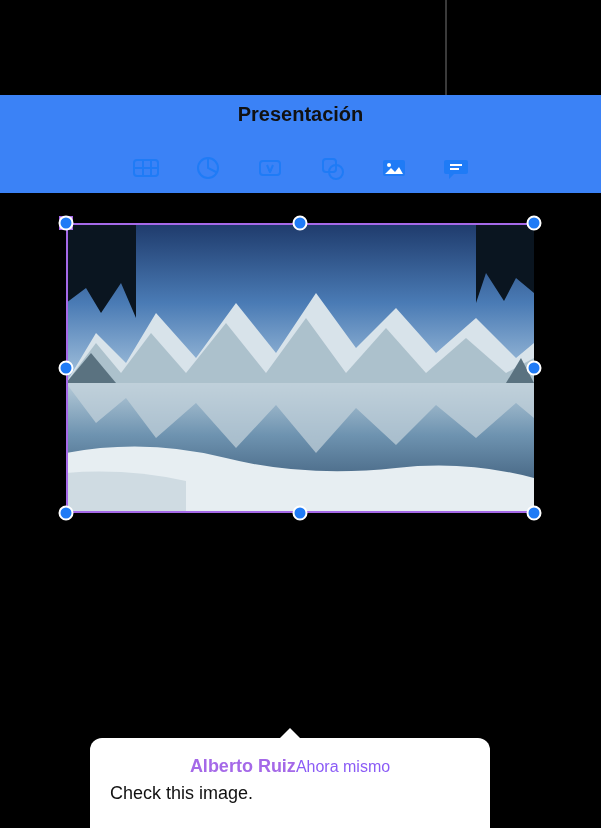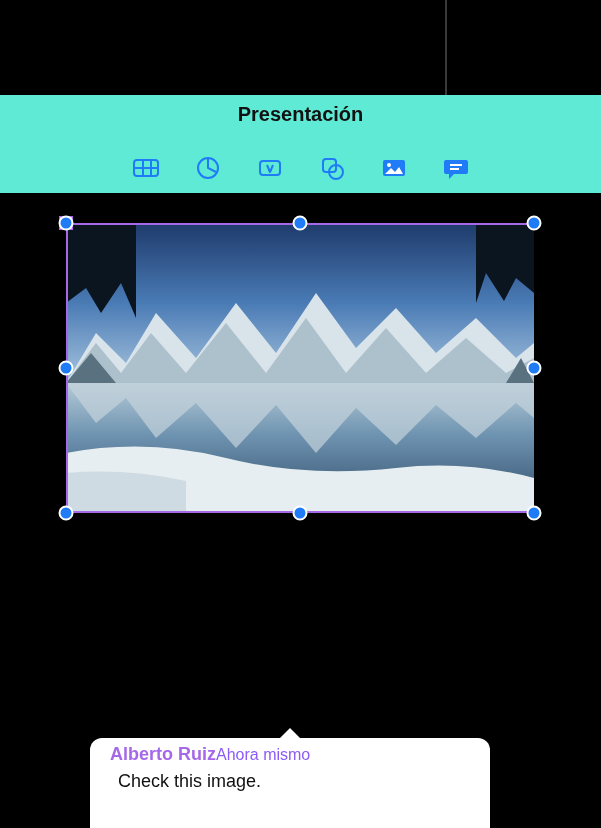--- a/index.html
+++ b/index.html
@@ -1,38 +1,38 @@
 <!DOCTYPE html>
 <html><head>
 <meta charset="utf-8">
 <style>
   html,body{margin:0;padding:0;width:601px;height:828px;background:#000;font-family:-apple-system,BlinkMacSystemFont,"Helvetica Neue",Arial,sans-serif;overflow:hidden}
   .stage{position:relative;width:601px;height:828px}
-  .header{position:absolute;left:0;top:95px;width:601px;height:98px;background:#5eead4;border-bottom:1px solid #d0d0d4}
+  .header{position:absolute;left:0;top:95px;width:601px;height:98px;background:#3b82f6;border-bottom:1px solid #d0d0d4}
   .header-title{position:absolute;top:8px;left:0;width:100%;text-align:center;font-weight:600;font-size:20px;color:#111}
   .toolbar{position:absolute;bottom:10px;left:0;width:100%;display:flex;justify-content:center;gap:32px;align-items:center}
   .tool-icon{width:30px;height:30px;display:flex;align-items:center;justify-content:center;cursor:pointer}
   .tool-icon svg{stroke:#1f7bf6;fill:none;stroke-width:2}
   .content{position:absolute;left:0;top:193px;width:601px;height:635px;background:#000}
   .img-wrap{position:absolute;left:66px;top:30px;width:468px;height:290px}
   .img-svg{display:block;width:468px;height:290px}
   .sel-border-t{position:absolute;left:0;top:0;width:100%;height:2px;background:#a569e8}
   .sel-border-l{position:absolute;left:0;top:0;width:2px;height:100%;background:#a569e8}
   .sel-border-b{position:absolute;left:0;bottom:0;width:100%;height:2px;background:#a569e8}
   .handle{position:absolute;width:15px;height:15px;background:#1f7bf6;border:2px solid #fff;border-radius:50%;box-sizing:border-box;transform:translate(-50%,-50%)}
   .h-tl{left:0;top:0}.h-tm{left:50%;top:0}.h-tr{left:100%;top:0}
   .h-ml{left:0;top:50%}.h-mr{left:100%;top:50%}
   .h-bl{left:0;top:100%}.h-bm{left:50%;top:100%}.h-br{left:100%;top:100%}
   .anno{position:absolute;left:-7px;top:-7px;width:14px;height:14px;background:#d6b3f2;border:1px solid #a569e8;box-sizing:border-box}
   .popover{position:absolute;left:90px;top:545px;width:400px;height:200px;background:#fff;border-radius:12px;box-shadow:0 6px 24px rgba(0,0,0,.4)}
   .pop-arrow{position:absolute;left:50%;top:-10px;transform:translateX(-50%);width:0;height:0;border-left:12px solid transparent;border-right:12px solid transparent;border-bottom:12px solid #fff}
-  .pop-head{display:flex;justify-content:flex-start;align-items:baseline;padding:6px 20px 4px 20px}
+  .pop-head{display:flex;justify-content:center;align-items:baseline;padding:18px 20px 4px 20px}
   .pop-author{font-weight:600;font-size:18px;color:#a569e8}
   .pop-time{font-size:16px;color:#8b5cf6}
-  .pop-body{padding:2px 20px 0 28px;font-size:18px;color:#111}
+  .pop-body{padding:2px 20px 0 20px;font-size:18px;color:#111}
   .callout-line{position:absolute;left:445px;top:0;width:2px;height:135px;background:#3a3a3a}
 </style>
 </head>
 <body>
 <div class="stage">
 
   <div class="callout-line"></div>
 
   <div class="header">
     <div class="header-title">Presentación</div>

